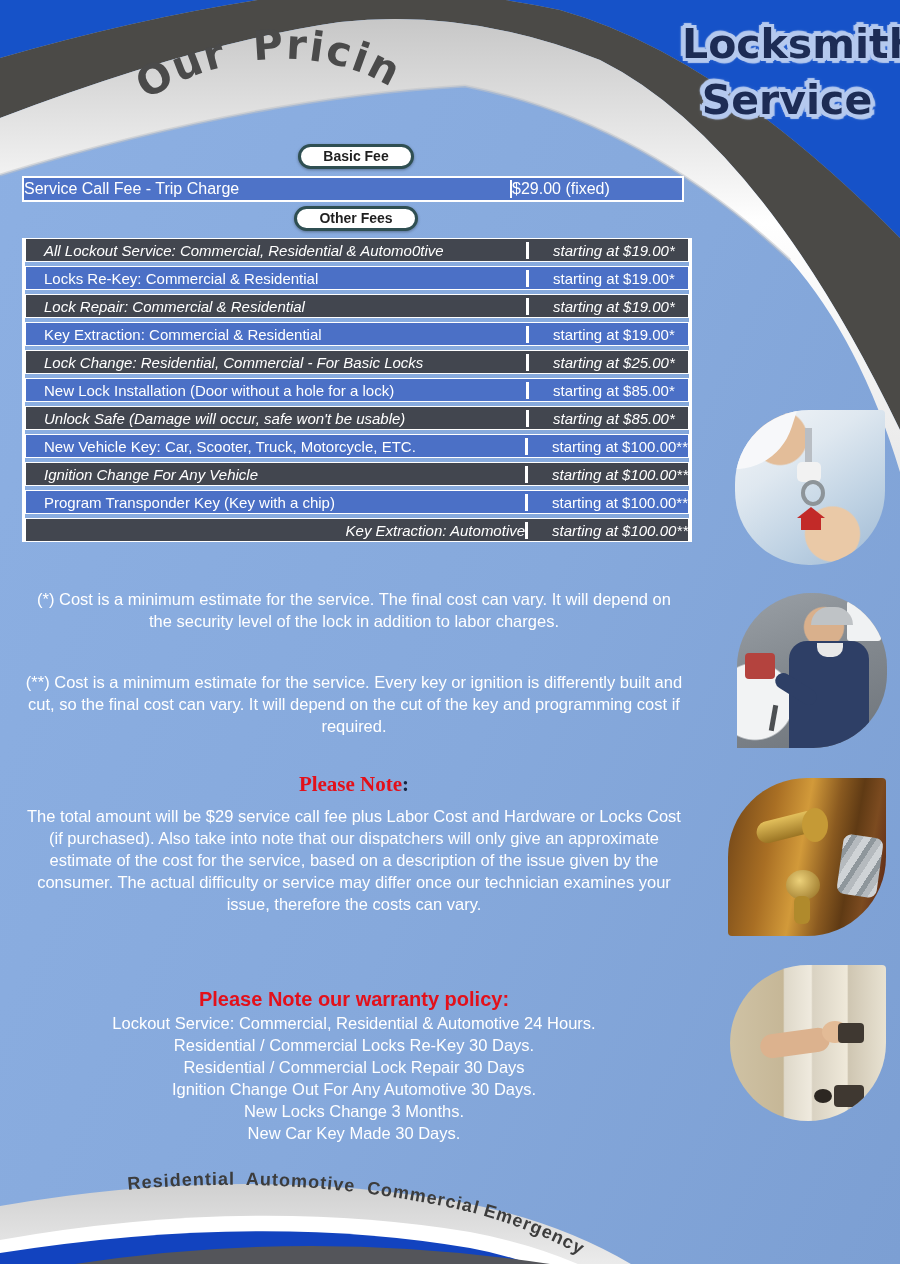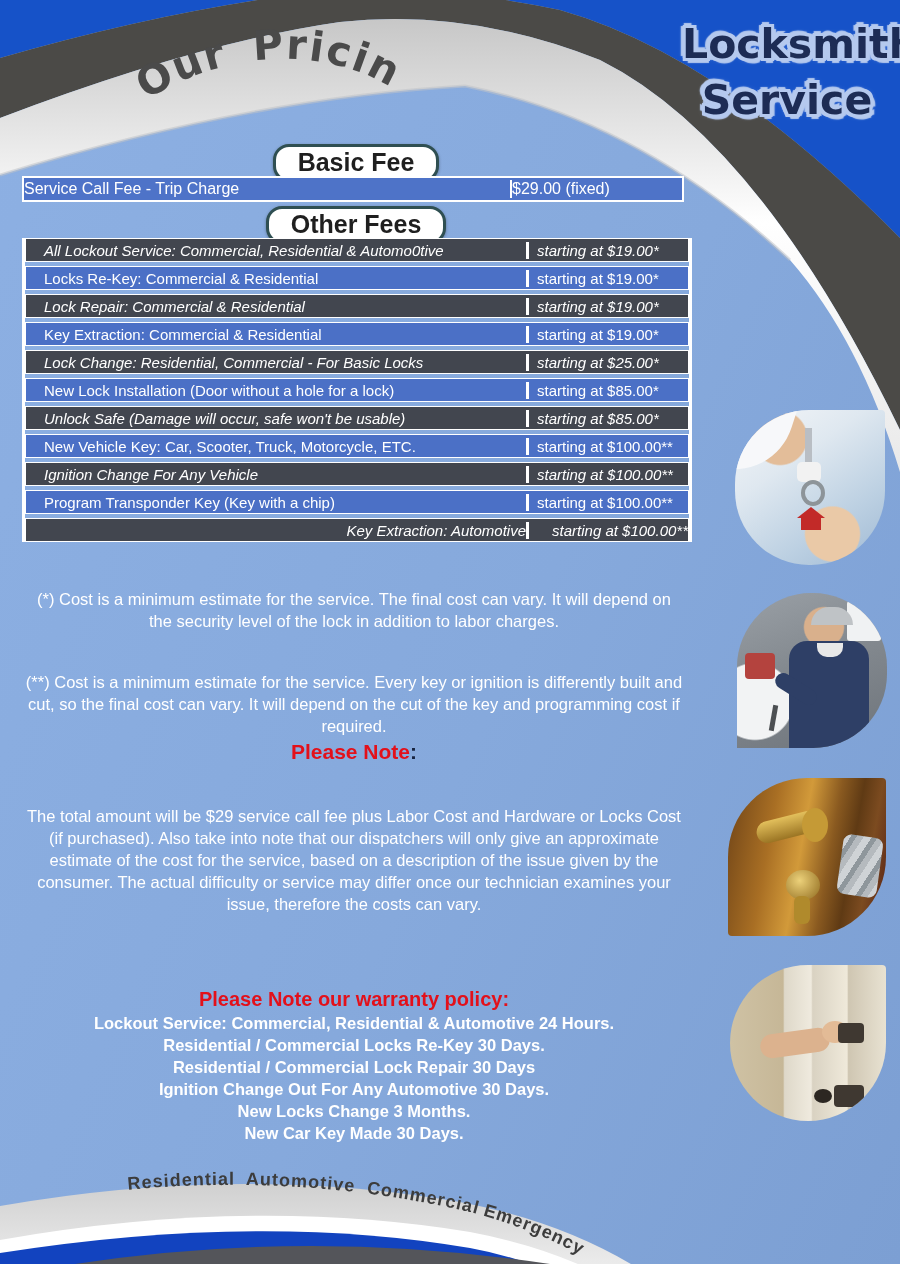--- a/index.html
+++ b/index.html
@@ -22,21 +22,21 @@
     text-shadow:
       3px 0 0 #b5c9ee,-3px 0 0 #b5c9ee,0 3px 0 #b5c9ee,0 -3px 0 #b5c9ee,
       3px 3px 0 #b5c9ee,-3px -3px 0 #b5c9ee,3px -3px 0 #b5c9ee,-3px 3px 0 #b5c9ee,
       5px 2px 1px #b5c9ee,-5px -2px 1px #b5c9ee,2px 5px 1px #b5c9ee,-2px -5px 1px #b5c9ee,
       0 0 6px #b5c9ee;
   }
   
   .pill-wrap{position:absolute;left:22px;width:668px;text-align:center;}
   .pill{
     display:inline-block;background:#ffffff;border:3px solid #2f4f52;border-radius:16px;
-    padding:1px 22px 2px 22px;font-weight:bold;font-size:25px;color:#1f1f1f;
+    padding:1px 22px 2px 22px;font-weight:bold;font-size:14px;color:#1f1f1f;
     box-shadow:0 1px 3px rgba(0,0,0,.35);
   }
   
   .basic-row{
     position:absolute;left:22px;top:176px;width:658px;height:22px;
     background:#4e73c8;border:2px solid #ffffff;display:flex;align-items:center;
     color:#ffffff;font-size:16px;
   }
   .basic-row .cell-label{width:486px;}
   .basic-row .cell-price{flex:1;border-left:2px solid #ffffff;}
@@ -47,34 +47,34 @@
     border-left:3px solid #ffffff;border-right:3px solid #ffffff;
   }
   .fee-row{
     display:flex;height:22px;border:1px solid #ffffff;margin-bottom:4px;
     color:#ffffff;font-size:15px;align-items:center;
   }
   .fee-row:last-child{margin-bottom:0;text-align:right;}
   .fee-row.dark{background:#42464f;font-style:italic;}
   .fee-row.blue{background:#4b70c6;}
   .fee-row .cell-label{width:482px;padding-left:18px;white-space:nowrap;overflow:hidden;}
-  .fee-row .cell-price{flex:1;border-left:3px solid #ffffff;padding-left:8px;white-space:nowrap;}
+  .fee-row .cell-price{flex:1;border-left:3px solid #ffffff;padding-left:24px;white-space:nowrap;}
 
   
   .note{
     position:absolute;left:24px;width:660px;text-align:center;color:#ffffff;
     font-size:16.5px;line-height:22px;
   }
   .red-head{
     position:absolute;left:24px;width:660px;text-align:center;
     font-weight:bold;font-size:21px;color:#e3101a;
   }
   .red-head .colon{color:#16233f;}
   .white-lines{position:absolute;left:24px;width:660px;text-align:center;color:#ffffff;
-    font-size:16.5px;line-height:22px;font-weight:bold;}
+    font-size:16.5px;line-height:22px;}
 
   
   .photo{position:absolute;overflow:hidden;}
   .photo1{left:735px;top:410px;width:150px;height:155px;border-radius:74px 4px 74px 74px;
     background:
       radial-gradient(circle at 65% 80%,#eac9a7 0 17%,rgba(234,201,167,0) 18%),
       radial-gradient(circle at 30% 18%,#e3bd99 0 16%,rgba(227,189,153,0) 17%),
       linear-gradient(145deg,#f4f6f8 0%,#dfe8f0 35%,#bcd0e2 70%,#9fb9d4 100%);}
   .photo1 .sleeve{position:absolute;left:-18px;top:-14px;width:70px;height:80px;background:#f7f8fa;border-radius:0 0 60px 0;transform:rotate(18deg);}
   .photo1 .keyshaft{position:absolute;left:70px;top:18px;width:7px;height:36px;background:#b9bec4;}
@@ -224,21 +224,21 @@
       </div>
       <div class="fee-row dark">
         <div class="cell-label">Key Extraction: Automotive</div>
         <div class="cell-price">starting at $100.00**</div>
       </div>
     </div>
 
   <div class="note" style="top:588px;">(*) Cost is a minimum estimate for the service. The final cost can vary. It will depend on the security level of the lock in addition to labor charges.</div>
   <div class="note" style="top:671px;">(**) Cost is a minimum estimate for the service. Every key or ignition is differently built and cut, so the final cost can vary. It will depend on the cut of the key and programming cost if required.</div>
 
-  <div class="red-head" style="top:740px;">
+  <div class="red-head" style="top:772px;font-family:Liberation Serif, serif;">
     <span>Please Note</span><span class="colon">:</span>
   </div>
   <div class="note" style="top:805px;">The total amount will be $29 service call fee plus Labor Cost and Hardware or Locks Cost (if purchased). Also take into note that our dispatchers will only give an approximate estimate of the cost for the service, based on a description of the issue given by the consumer. The actual difficulty or service may differ once our technician examines your issue, therefore the costs can vary.</div>
 
   <div class="red-head" style="top:988px;font-size:20px;">Please Note our warranty policy:</div>
   <div class="white-lines" style="top:1012px;" id="warranty-lines">
       <div>Lockout Service: Commercial, Residential &amp; Automotive 24 Hours.</div>
       <div>Residential / Commercial Locks Re-Key 30 Days.</div>
       <div>Residential / Commercial Lock Repair 30 Days</div>
       <div>Ignition Change Out For Any Automotive 30 Days.</div>

